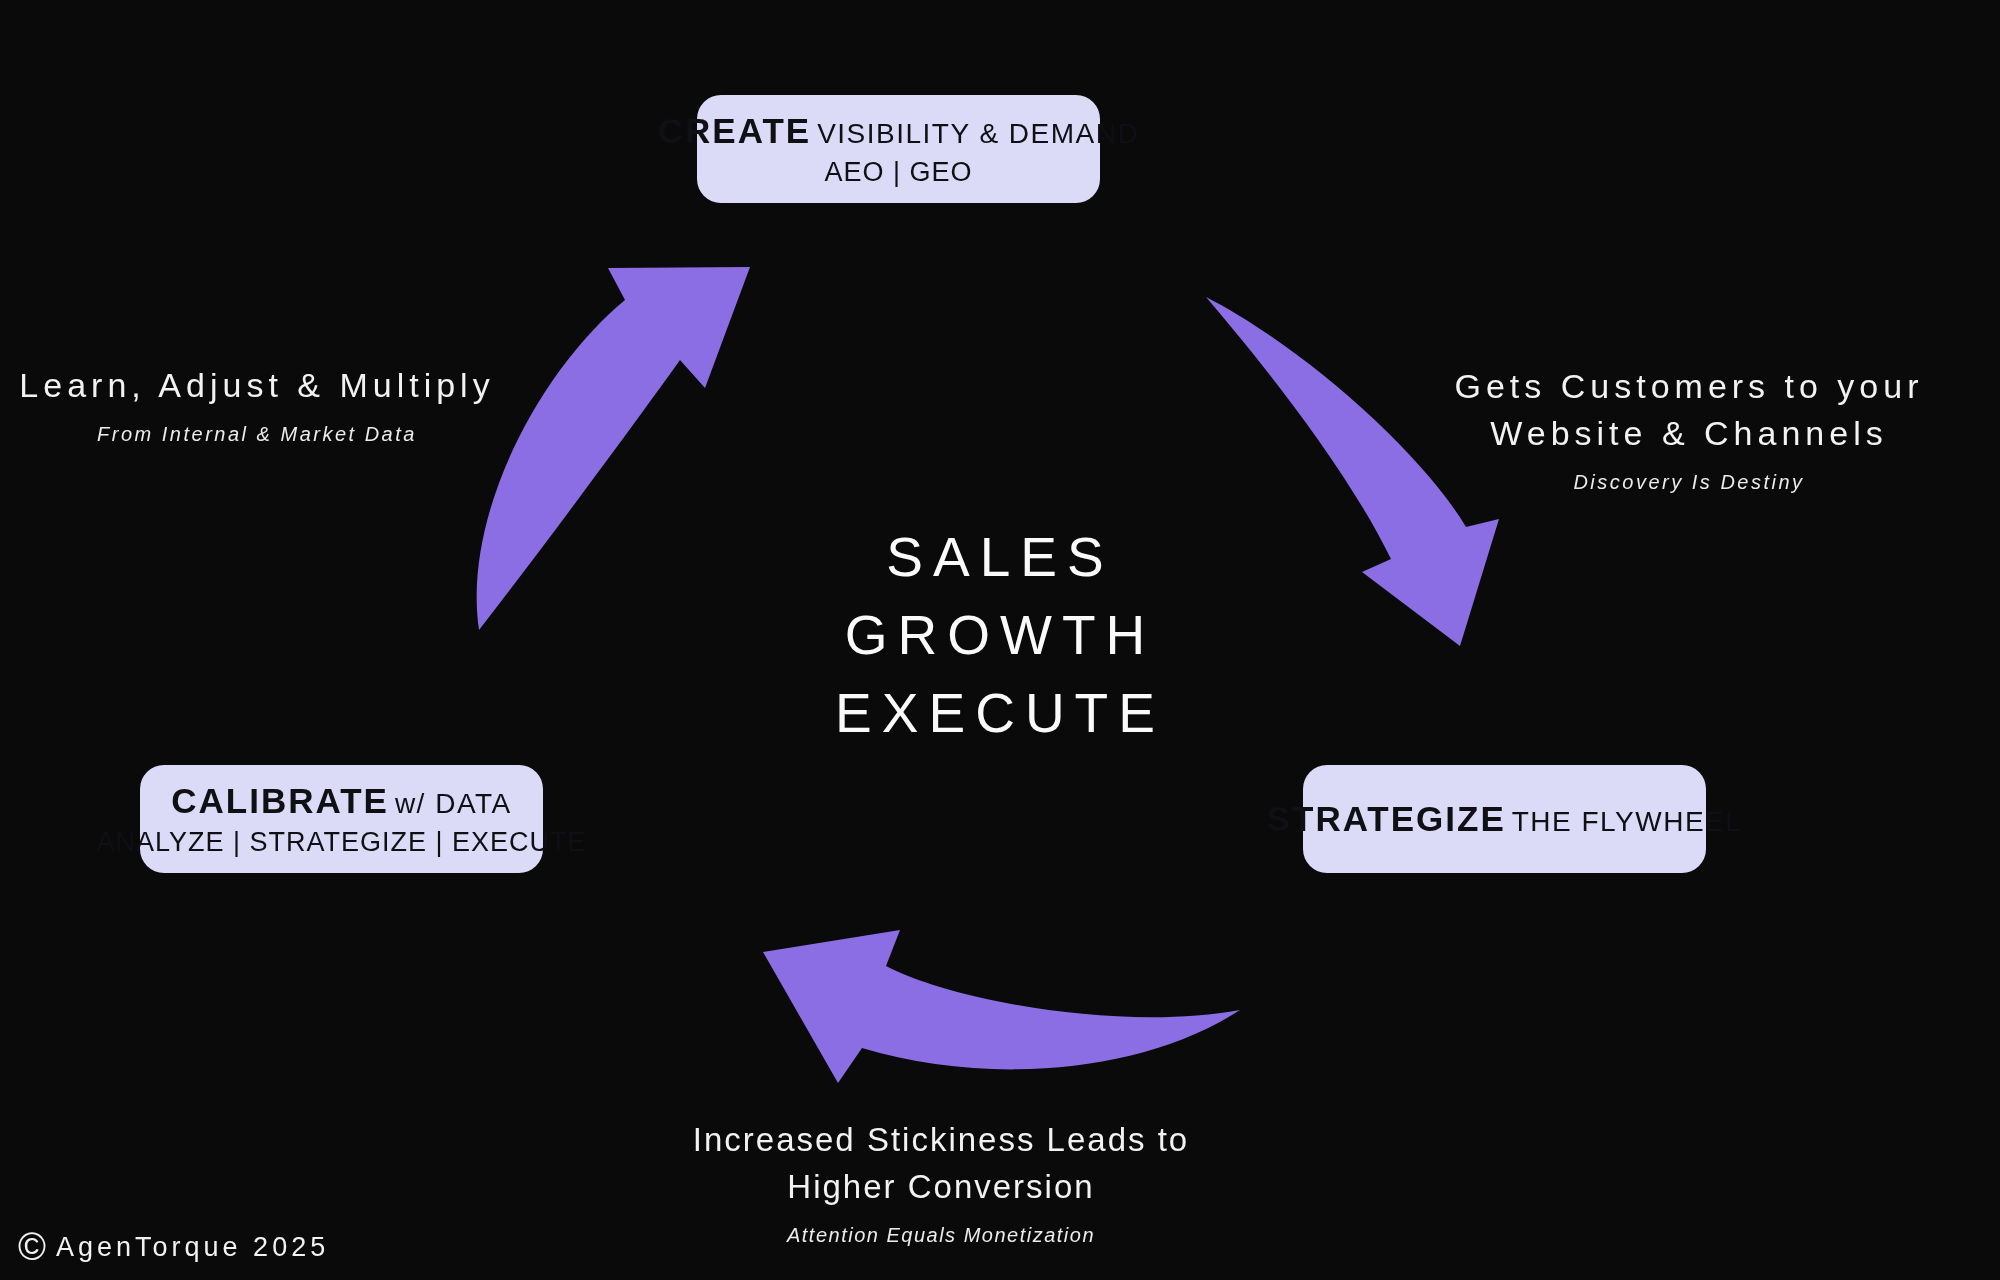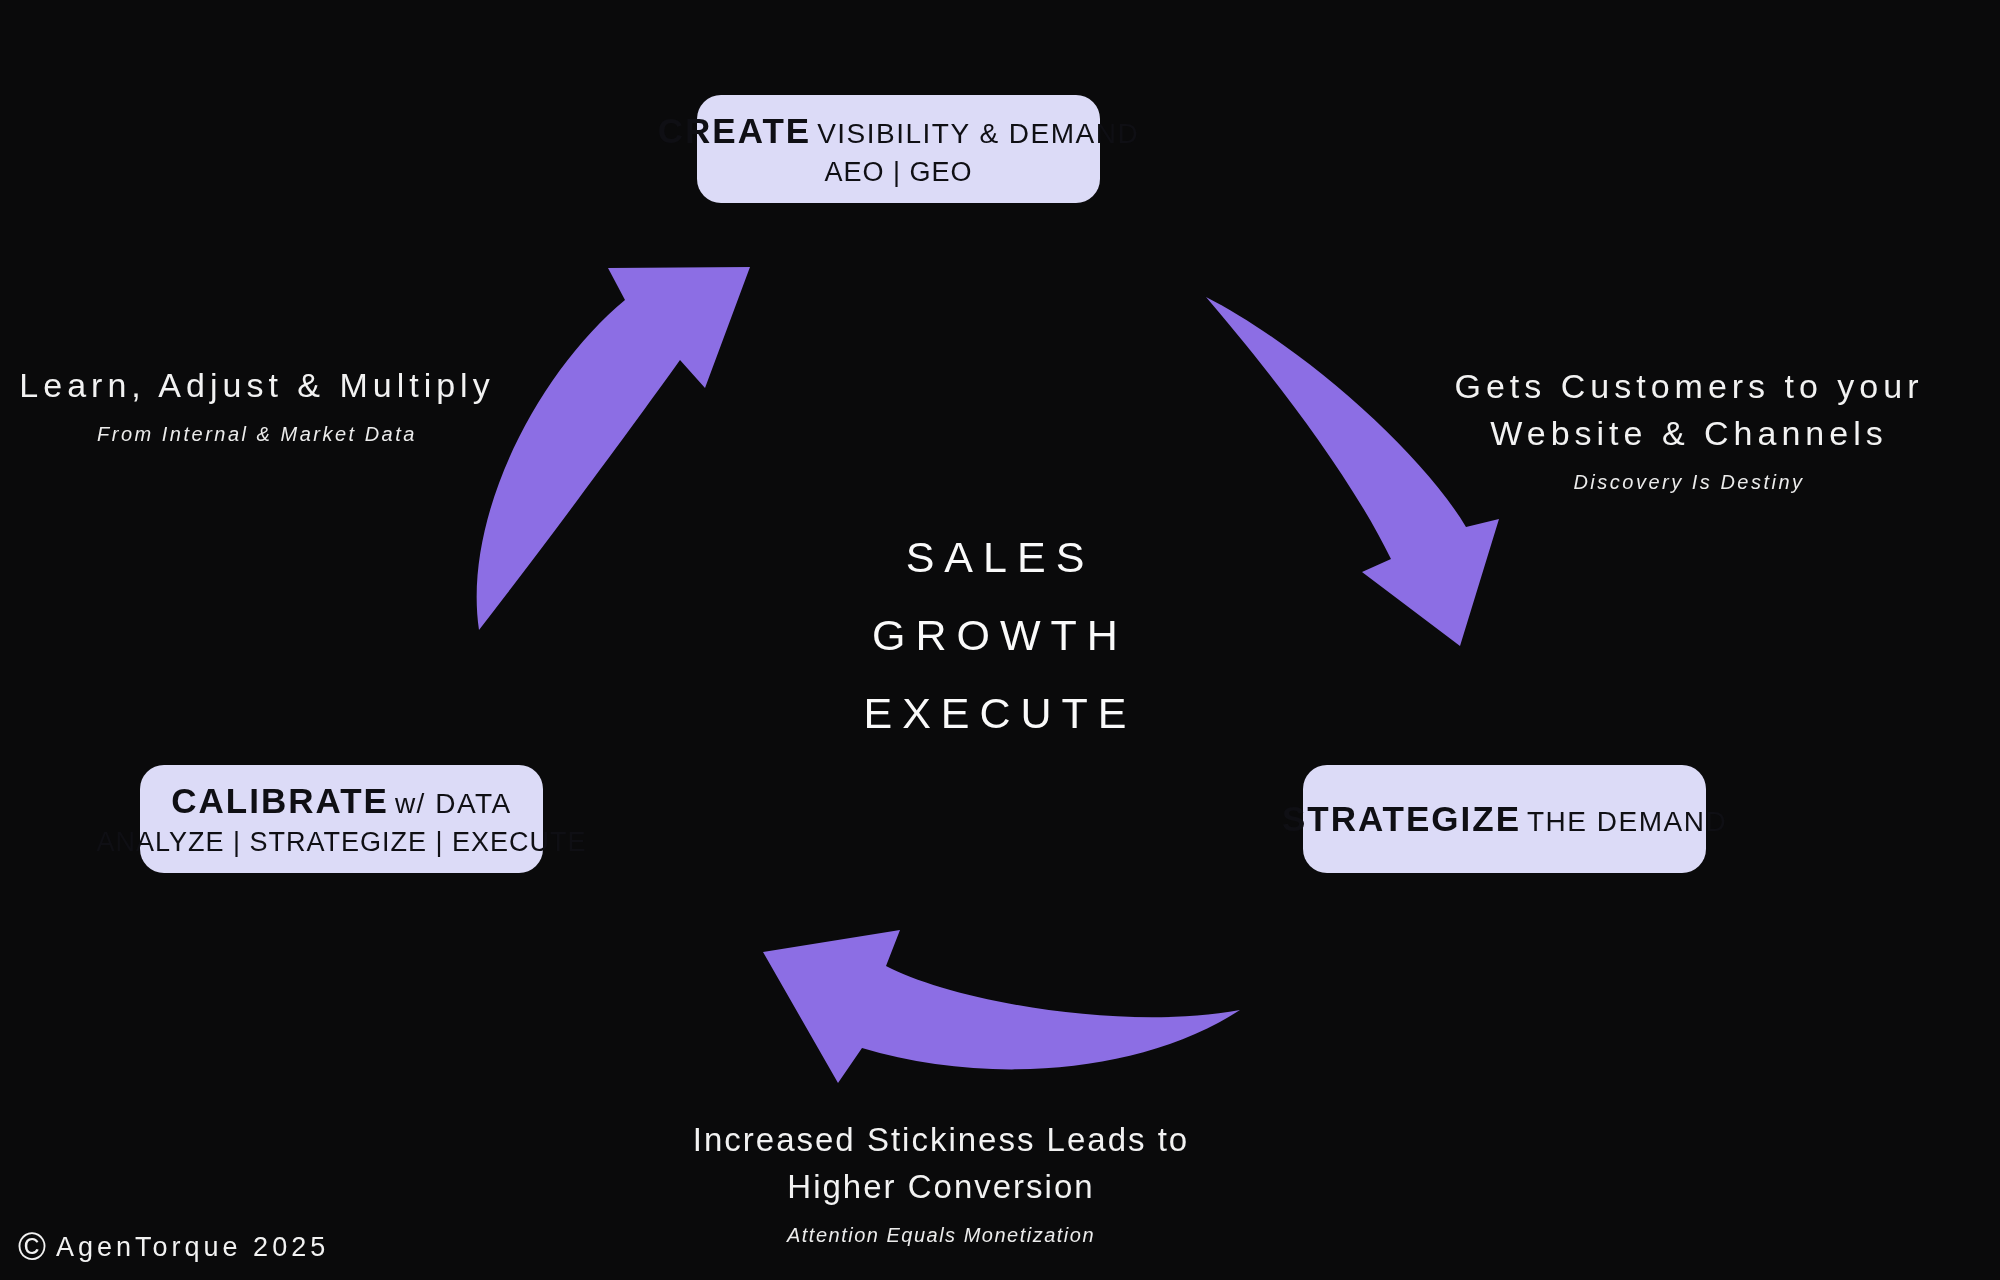--- a/index.html
+++ b/index.html
@@ -58,21 +58,21 @@
   #node-capitalize { left: 1303px; top: 765px; }
 
   
   .center-title {
     position: absolute;
     left: 1000px;
     top: 518px;
     transform: translateX(-50%);
     text-align: center;
     color: #fafafa;
-    font-size: 43px;
+    font-size: 55px;
     font-weight: 500;
     letter-spacing: 10px;
     line-height: 78px;
     white-space: nowrap;
   }
 
   
   .annotation {
     position: absolute;
     transform: translateX(-50%);
@@ -151,21 +151,21 @@
 
   <div class="node" id="node-create">
     <div class="node-heading">
       <span class="strong">CREATE</span><span>VISIBILITY &amp; DEMAND</span>
     </div>
     <div class="node-sub">AEO | GEO</div>
   </div>
 
   <div class="node" id="node-capitalize">
     <div class="node-heading">
-      <span class="strong">STRATEGIZE</span><span>THE DEMAND</span>
+      <span class="strong">STRATEGIZE</span><span>THE FLYWHEEL</span>
     </div>
   </div>
 
   <div class="node" id="node-calibrate">
     <div class="node-heading">
       <span class="strong">CALIBRATE</span><span>w/ DATA</span>
     </div>
     <div class="node-sub">ANALYZE | STRATEGIZE | EXECUTE</div>
   </div>
 

